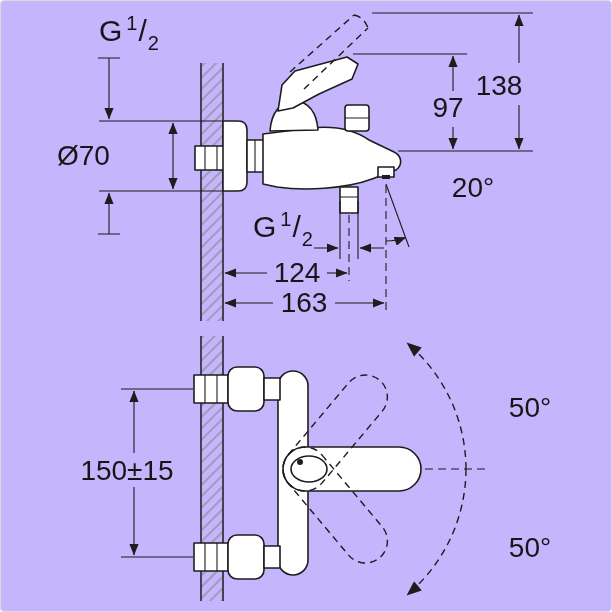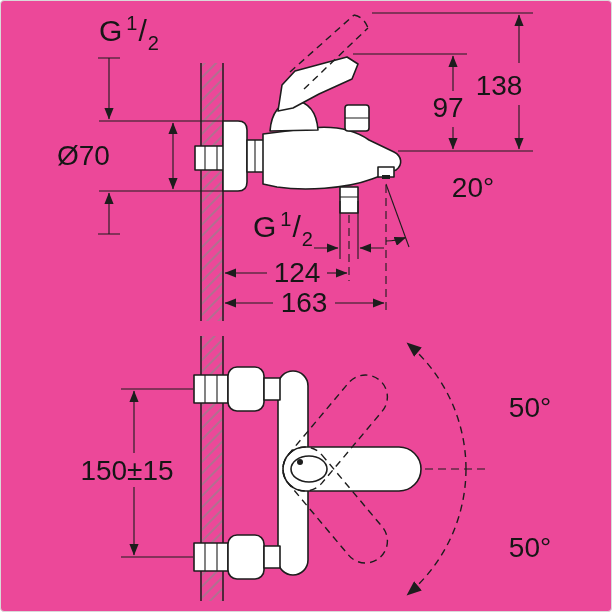--- a/index.html
+++ b/index.html
@@ -1,18 +1,18 @@
 <!DOCTYPE html>
 <html><head>
 <meta charset="utf-8">
 <style>
   html,body{margin:0;padding:0;background:#ffffff;}
   .stage{
     position:relative;width:612px;height:612px;box-sizing:border-box;
-    background:#ec4899;border:1px solid #d9d9d9;border-radius:4px;overflow:hidden;
+    background:#c4b5fd;border:1px solid #d9d9d9;border-radius:4px;overflow:hidden;
   }
   svg{display:block;}
   text{
     font-family:"Liberation Sans","DejaVu Sans",sans-serif;
     fill:#161616;
   }
   .t28{font-size:28px;}
   .t30{font-size:30px;}
   .outline{fill:#ffffff;stroke:#1d1d1d;stroke-width:1.6;stroke-linejoin:round;}
   .thin{fill:none;stroke:#1d1d1d;stroke-width:1.1;}

